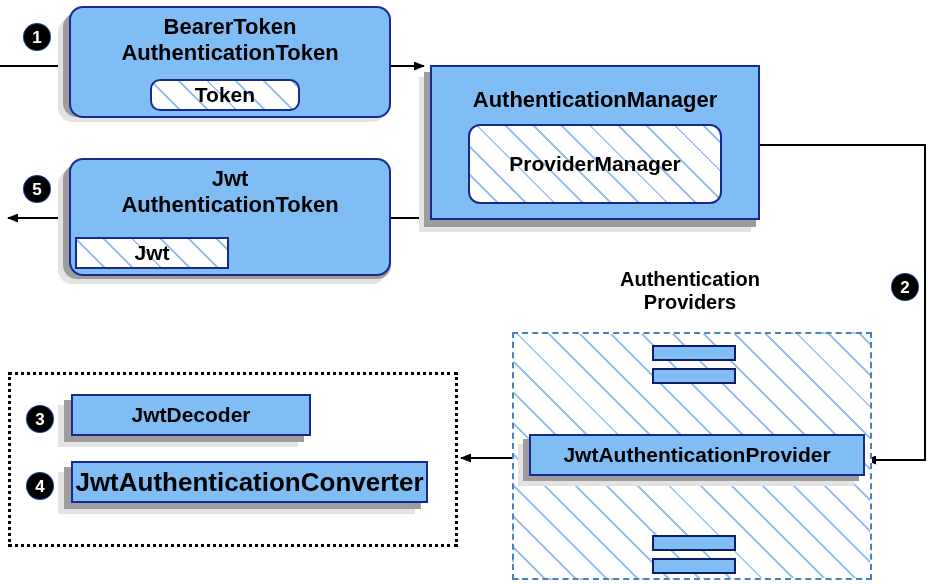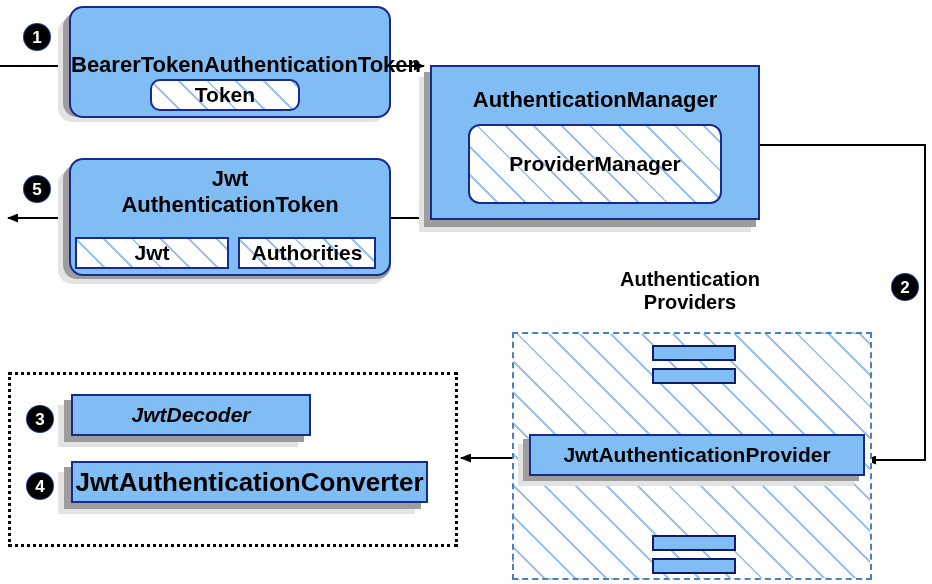--- a/index.html
+++ b/index.html
@@ -176,21 +176,21 @@
   <div class="shadow-light" style="left:518px;top:444px;width:336px;height:42px;"></div>
   <div class="shadow-dark" style="left:523px;top:439px;width:336px;height:42px;"></div>
   <div class="node" style="left:529px;top:434px;width:336px;height:42px;font-size:21px;">
     <span>JwtAuthenticationProvider</span>
   </div>
 
   <div class="dotted-black" style="left:8px;top:372px;width:450px;height:175px;"></div>
 
   <div class="shadow-light" style="left:58px;top:405px;width:240px;height:42px;"></div>
   <div class="shadow-dark" style="left:64px;top:400px;width:240px;height:42px;"></div>
-  <div class="node" style="left:71px;top:394px;width:240px;height:42px;font-size:21px;font-style:italic;">
+  <div class="node" style="left:71px;top:394px;width:240px;height:42px;font-size:21px;">
     <span>JwtDecoder</span>
   </div>
 
   <div class="shadow-light" style="left:58px;top:472px;width:357px;height:42px;"></div>
   <div class="shadow-dark" style="left:64px;top:467px;width:357px;height:42px;"></div>
   <div class="node" style="left:71px;top:461px;width:357px;height:42px;font-size:26px;">
     <span>JwtAuthenticationConverter</span>
   </div>
 
   <div class="shadow-light" style="left:419px;top:77px;width:332px;height:155px;"></div>
@@ -200,43 +200,40 @@
               font-size:22px;">
     <span>AuthenticationManager</span>
   </div>
   <div class="hatch-box" style="left:468px;top:124px;width:254px;height:80px;font-size:21px;border-radius:12px;">
     <span>ProviderManager</span>
   </div>
 
   <div class="shadow-light rounded-sh" style="left:58px;top:18px;width:328px;height:104px;"></div>
   <div class="shadow-dark rounded-sh" style="left:63px;top:13px;width:328px;height:104px;"></div>
   <div class="node rounded" style="left:69px;top:6px;width:322px;height:112px;
-              justify-content:flex-start;padding-top:6px;
+              flex-direction:column;justify-content:flex-start;padding-top:6px;
               font-size:22px;">
     <span>BearerToken</span>
     <span>AuthenticationToken</span>
   </div>
   <div class="hatch-box" style="left:150px;top:79px;width:150px;height:32px;font-size:21px;border-radius:10px;">
     <span>Token</span>
   </div>
 
   <div class="shadow-light rounded-sh" style="left:58px;top:170px;width:328px;height:114px;"></div>
   <div class="shadow-dark rounded-sh" style="left:63px;top:165px;width:328px;height:114px;"></div>
   <div class="node rounded" style="left:69px;top:158px;width:322px;height:118px;
               flex-direction:column;justify-content:flex-start;padding-top:6px;
               font-size:22px;">
     <span>Jwt</span>
     <span>AuthenticationToken</span>
   </div>
   <div class="hatch-box" style="left:75px;top:237px;width:154px;height:32px;font-size:21px;">
     <span>Jwt</span>
   </div>
-  <div class="hatch-box" style="left:238px;top:237px;width:138px;height:32px;font-size:21px;">
-    <span>Authorities</span>
-  </div>
 
   <div class="badge" style="left:24px;top:24px;">
     <span>1</span>
   </div>
   <div class="badge" style="left:24px;top:176px;">
     <span>5</span>
   </div>
   <div class="badge" style="left:892px;top:274px;">
     <span>2</span>
   </div>

